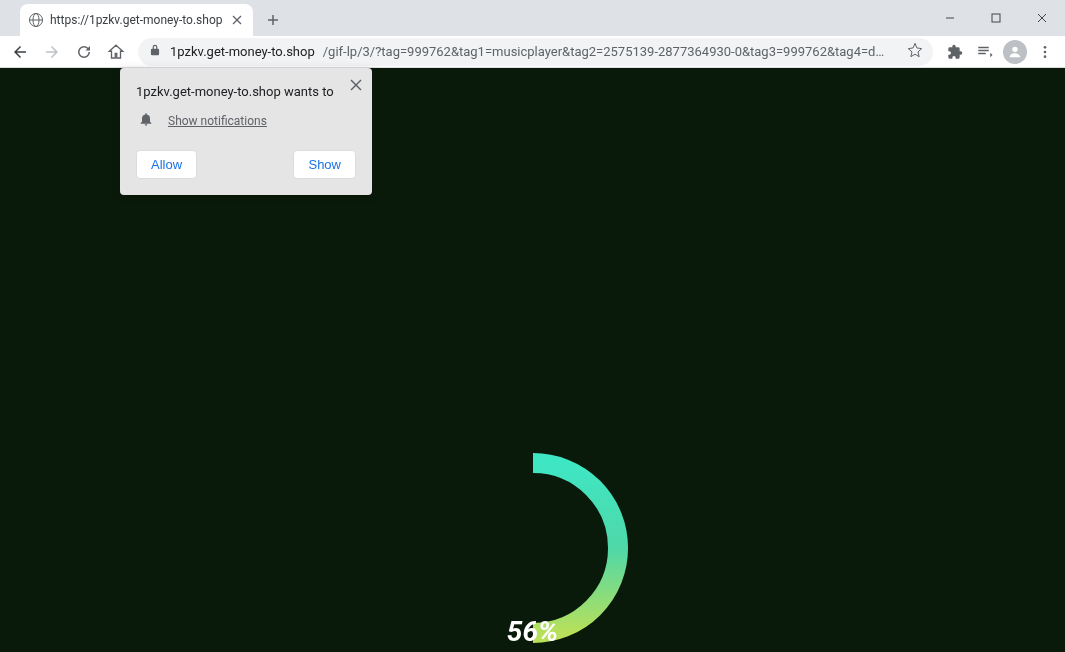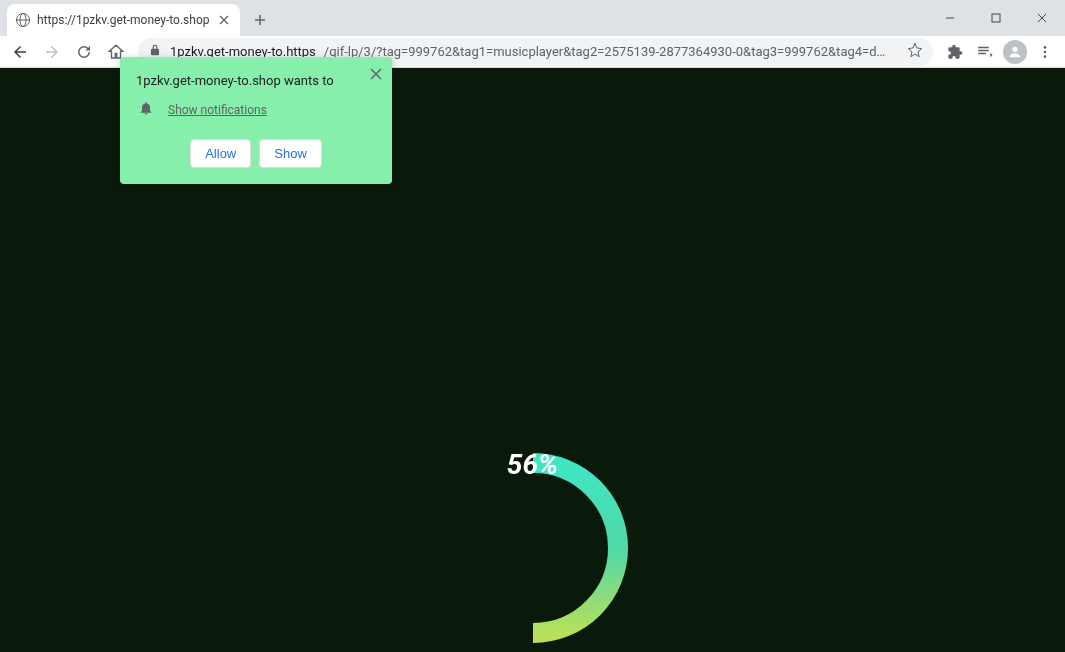--- a/index.html
+++ b/index.html
@@ -26,21 +26,21 @@
       align-items: center;
       justify-content: center;
       color: #444;
       cursor: pointer;
     }
     .tab-strip {
       height: 36px;
       background: #dee1e6;
       display: flex;
       align-items: flex-end;
-      padding-left: 7px;
+      padding-left: 20px;
     }
     .tab {
       background: #fff;
       height: 32px;
       min-width: 200px;
       border-radius: 8px 8px 0 0;
       display: flex;
       align-items: center;
       padding: 0 8px;
       font-size: 12px;
@@ -144,42 +144,42 @@
       overflow: hidden;
     }
     .spinner-wrap {
       position: absolute;
       left: 50%;
       top: 480px;
       transform: translate(-50%, -50%);
       width: 200px;
       height: 200px;
       display: flex;
-      align-items: flex-start;
+      align-items: flex-end;
       justify-content: center;
     }
     .spinner {
       position: absolute;
       width: 200px;
       height: 200px;
     }
     .spinner-pct {
       position: relative;
       color: #fff;
       font-size: 28px;
       font-weight: 700;
       font-style: italic;
       z-index: 2;
     }
     .perm-prompt {
       position: absolute;
       left: 120px;
-      top: 57px;
-      width: 272px;
-      background: #86efac;
+      top: 68px;
+      width: 252px;
+      background: #e5e5e5;
       border-radius: 4px;
       box-shadow: 0 2px 10px rgba(0,0,0,0.2);
       padding: 16px;
       z-index: 50;
       font-size: 13px;
     }
     .perm-close {
       position: absolute;
       right: 10px;
       top: 8px;
@@ -197,21 +197,21 @@
       align-items: center;
       gap: 14px;
       color: #5f6368;
       font-size: 12px;
       margin-bottom: 20px;
       padding-left: 2px;
       text-decoration: underline;
     }
     .perm-actions {
       display: flex;
-      justify-content: center;
+      justify-content: space-between;
       gap: 8px;
     }
     .perm-btn {
       border: 1px solid #dadce0;
       background: #fff;
       color: #1a73e8;
       font-size: 13px;
       padding: 6px 14px;
       border-radius: 4px;
       cursor: pointer;
@@ -285,21 +285,21 @@
     <svg width="18" height="18" viewBox="0 0 24 24">
         <path d="M12 3l9 8h-3v9h-5v-6h-2v6H6v-9H3l9-8z" fill="none" stroke="#5f6368" stroke-width="1.8"></path>
       </svg>
   </div>
   <div class="omnibox">
     <span class="lock">
       <svg width="14" height="14" viewBox="0 0 24 24">
           <path d="M17 10h-1V7a4 4 0 10-8 0v3H7a2 2 0 00-2 2v7a2 2 0 002 2h10a2 2 0 002-2v-7a2 2 0 00-2-2zm-7-3a2 2 0 114 0v3h-4V7z" fill="#5f6368"></path>
         </svg>
     </span>
-    <span class="url-host">1pzkv.get-money-to.https</span>
+    <span class="url-host">1pzkv.get-money-to.shop</span>
       <span class="url-path">/gif-lp/3/?tag=999762&amp;tag1=musicplayer&amp;tag2=2575139-2877364930-0&amp;tag3=999762&amp;tag4=dating&amp;clickid=42e6…</span>
     <span style="flex:1"></span>
     <span style="color:#5f6368;flex-shrink:0">
       <svg width="16" height="16" viewBox="0 0 24 24">
           <path d="M12 2l2.9 6.9L22 10l-5.5 4.8L18.2 22 12 18.3 5.8 22l1.7-7.2L2 10l7.1-1.1L12 2z" fill="none" stroke="currentColor" stroke-width="1.5"></path>
         </svg>
     </span>
   </div>
   <div class="toolbar-right">
     <div class="toolbar-icon">

